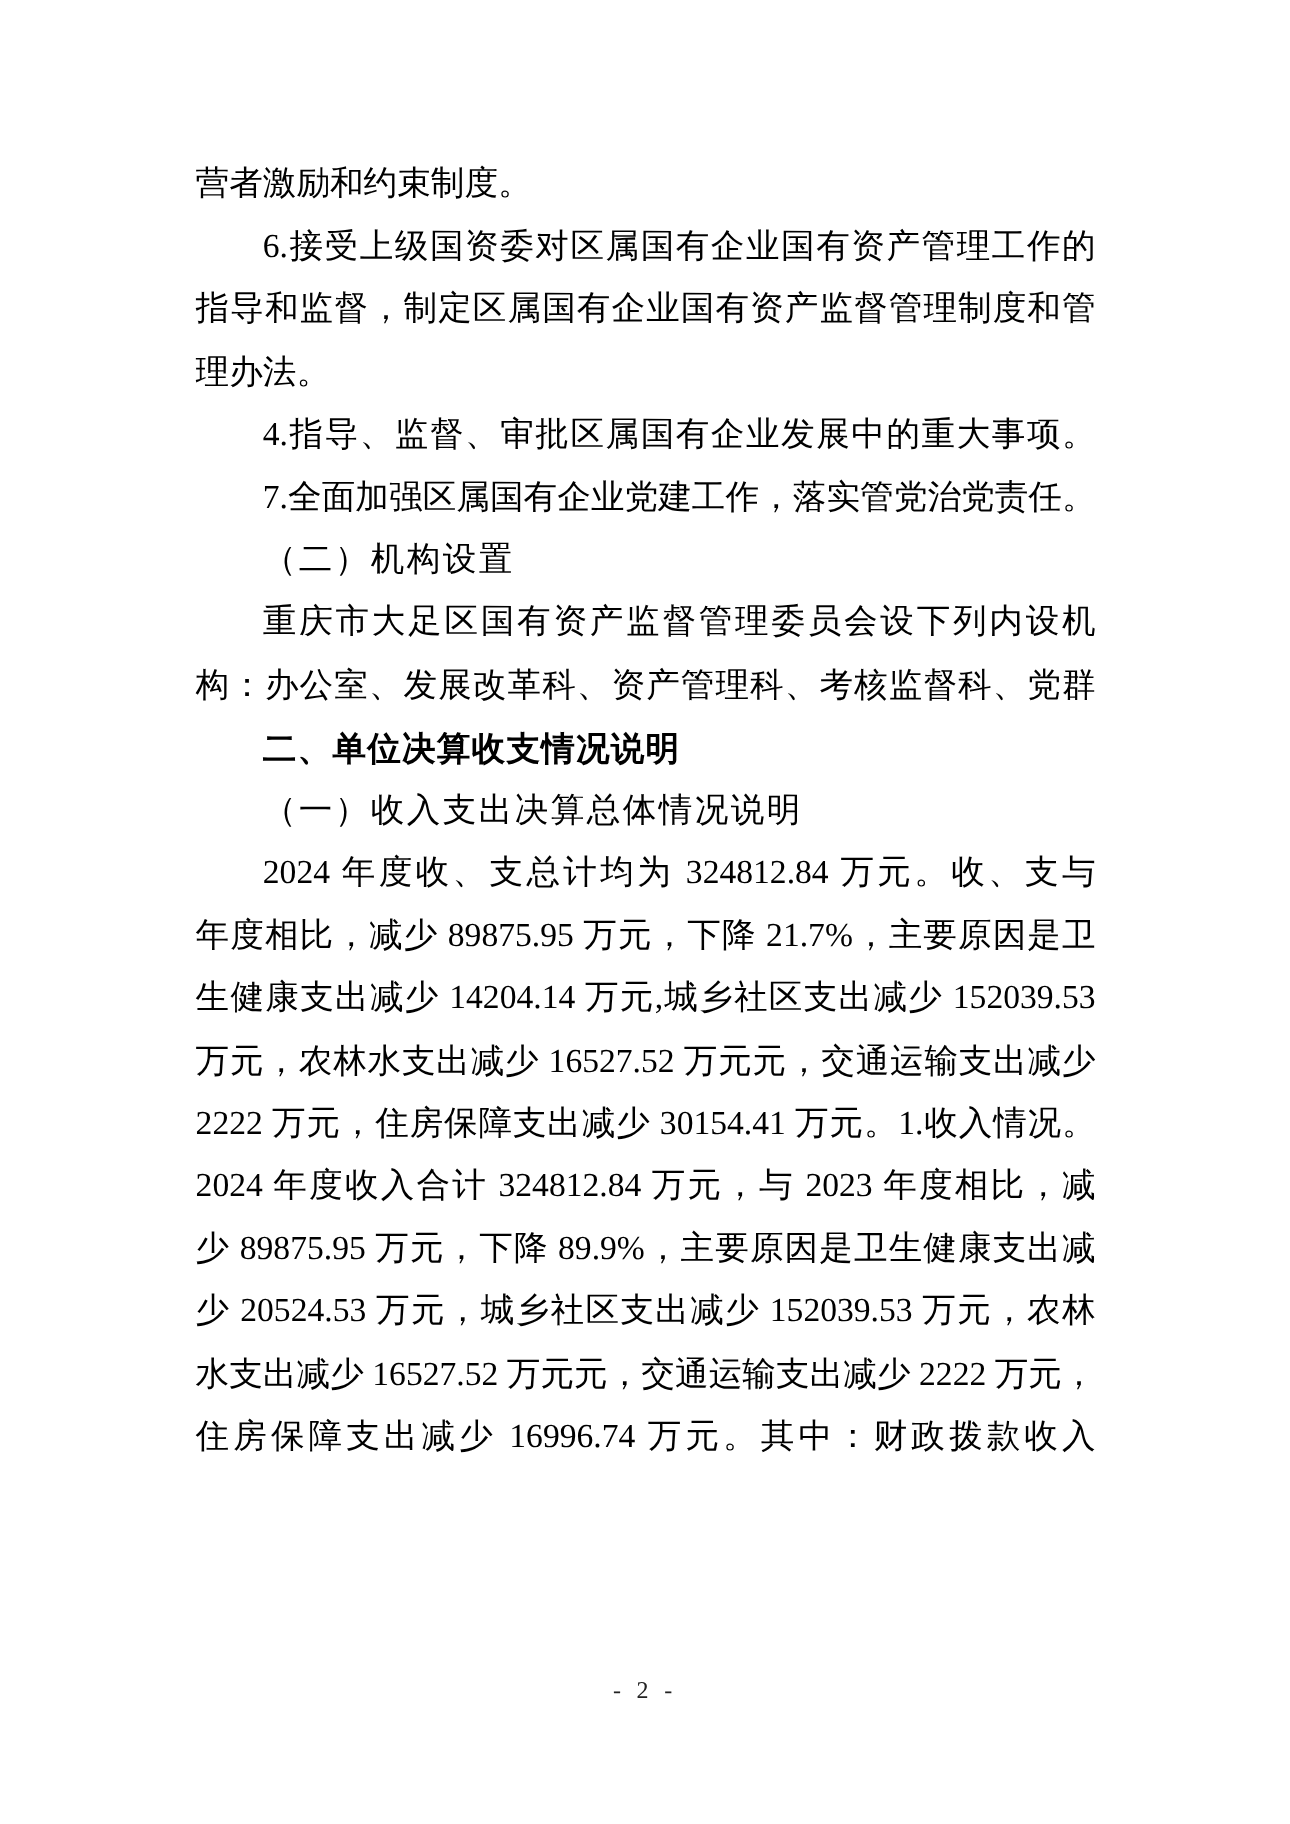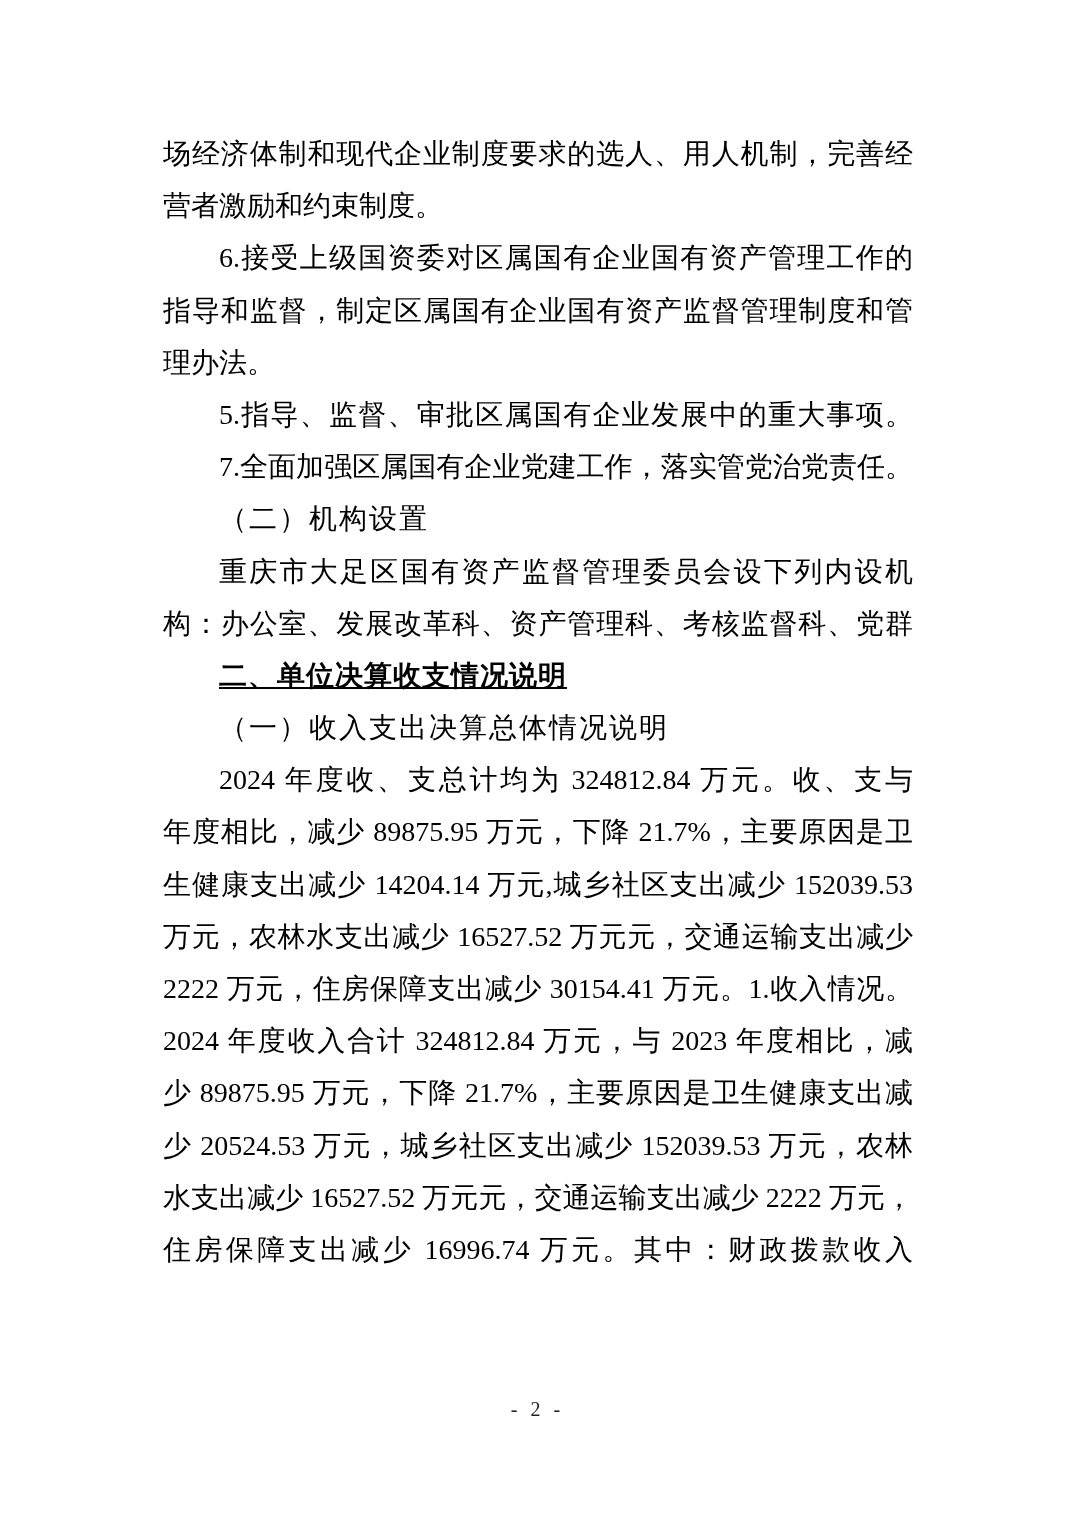--- a/index.html
+++ b/index.html
@@ -37,21 +37,20 @@
   }
   
   .line.ind {
     text-indent: 56px;
   }
   
   .line.hei {
     font-family: "Liberation Sans", "DejaVu Sans", sans-serif;
     font-weight: bold;
     letter-spacing: 1px;
-    text-decoration: underline;
   }
   
   .line.kai {
     letter-spacing: 2px;
   }
   .footer {
     position: absolute;
     top: 1398px;
     left: 0;
     width: 100%;
@@ -59,37 +58,36 @@
     font-size: 20px;
     letter-spacing: 4px;
     color: #222222;
   }
 </style>
 </head>
 <body>
 
 <div class="page">
   <div class="textblock">
-    <div class="line j">场经济体制和现代企业制度要求的选人、用人机制，完善经</div>
     <div class="line">营者激励和约束制度。</div>
     <div class="line ind j">6.接受上级国资委对区属国有企业国有资产管理工作的</div>
     <div class="line j">指导和监督，制定区属国有企业国有资产监督管理制度和管</div>
     <div class="line">理办法。</div>
-    <div class="line ind j">5.指导、监督、审批区属国有企业发展中的重大事项。</div>
+    <div class="line ind j">4.指导、监督、审批区属国有企业发展中的重大事项。</div>
     <div class="line ind j">7.全面加强区属国有企业党建工作，落实管党治党责任。</div>
     <div class="line ind kai">（二）机构设置</div>
     <div class="line ind j">重庆市大足区国有资产监督管理委员会设下列内设机</div>
     <div class="line j">构：办公室、发展改革科、资产管理科、考核监督科、党群</div>
     <div class="line ind hei">二、单位决算收支情况说明</div>
     <div class="line ind kai">（一）收入支出决算总体情况说明</div>
     <div class="line ind j">2024 年度收、支总计均为 324812.84 万元。收、支与 2023</div>
     <div class="line j">年度相比，减少 89875.95 万元，下降 21.7%，主要原因是卫</div>
     <div class="line j">生健康支出减少 14204.14 万元,城乡社区支出减少 152039.53</div>
     <div class="line j">万元，农林水支出减少 16527.52 万元元，交通运输支出减少</div>
     <div class="line j">2222 万元，住房保障支出减少 30154.41 万元。1.收入情况。</div>
     <div class="line j">2024 年度收入合计 324812.84 万元，与 2023 年度相比，减</div>
-    <div class="line j">少 89875.95 万元，下降 21.7%，主要原因是卫生健康支出减</div>
+    <div class="line j">少 89875.95 万元，下降 89.9%，主要原因是卫生健康支出减</div>
     <div class="line j">少 20524.53 万元，城乡社区支出减少 152039.53 万元，农林</div>
     <div class="line j">水支出减少 16527.52 万元元，交通运输支出减少 2222 万元，</div>
     <div class="line j">住房保障支出减少 16996.74 万元。其中：财政拨款收入</div>
   </div>
   <div class="footer">- 2 -</div>
 </div>
 
 </body></html>

